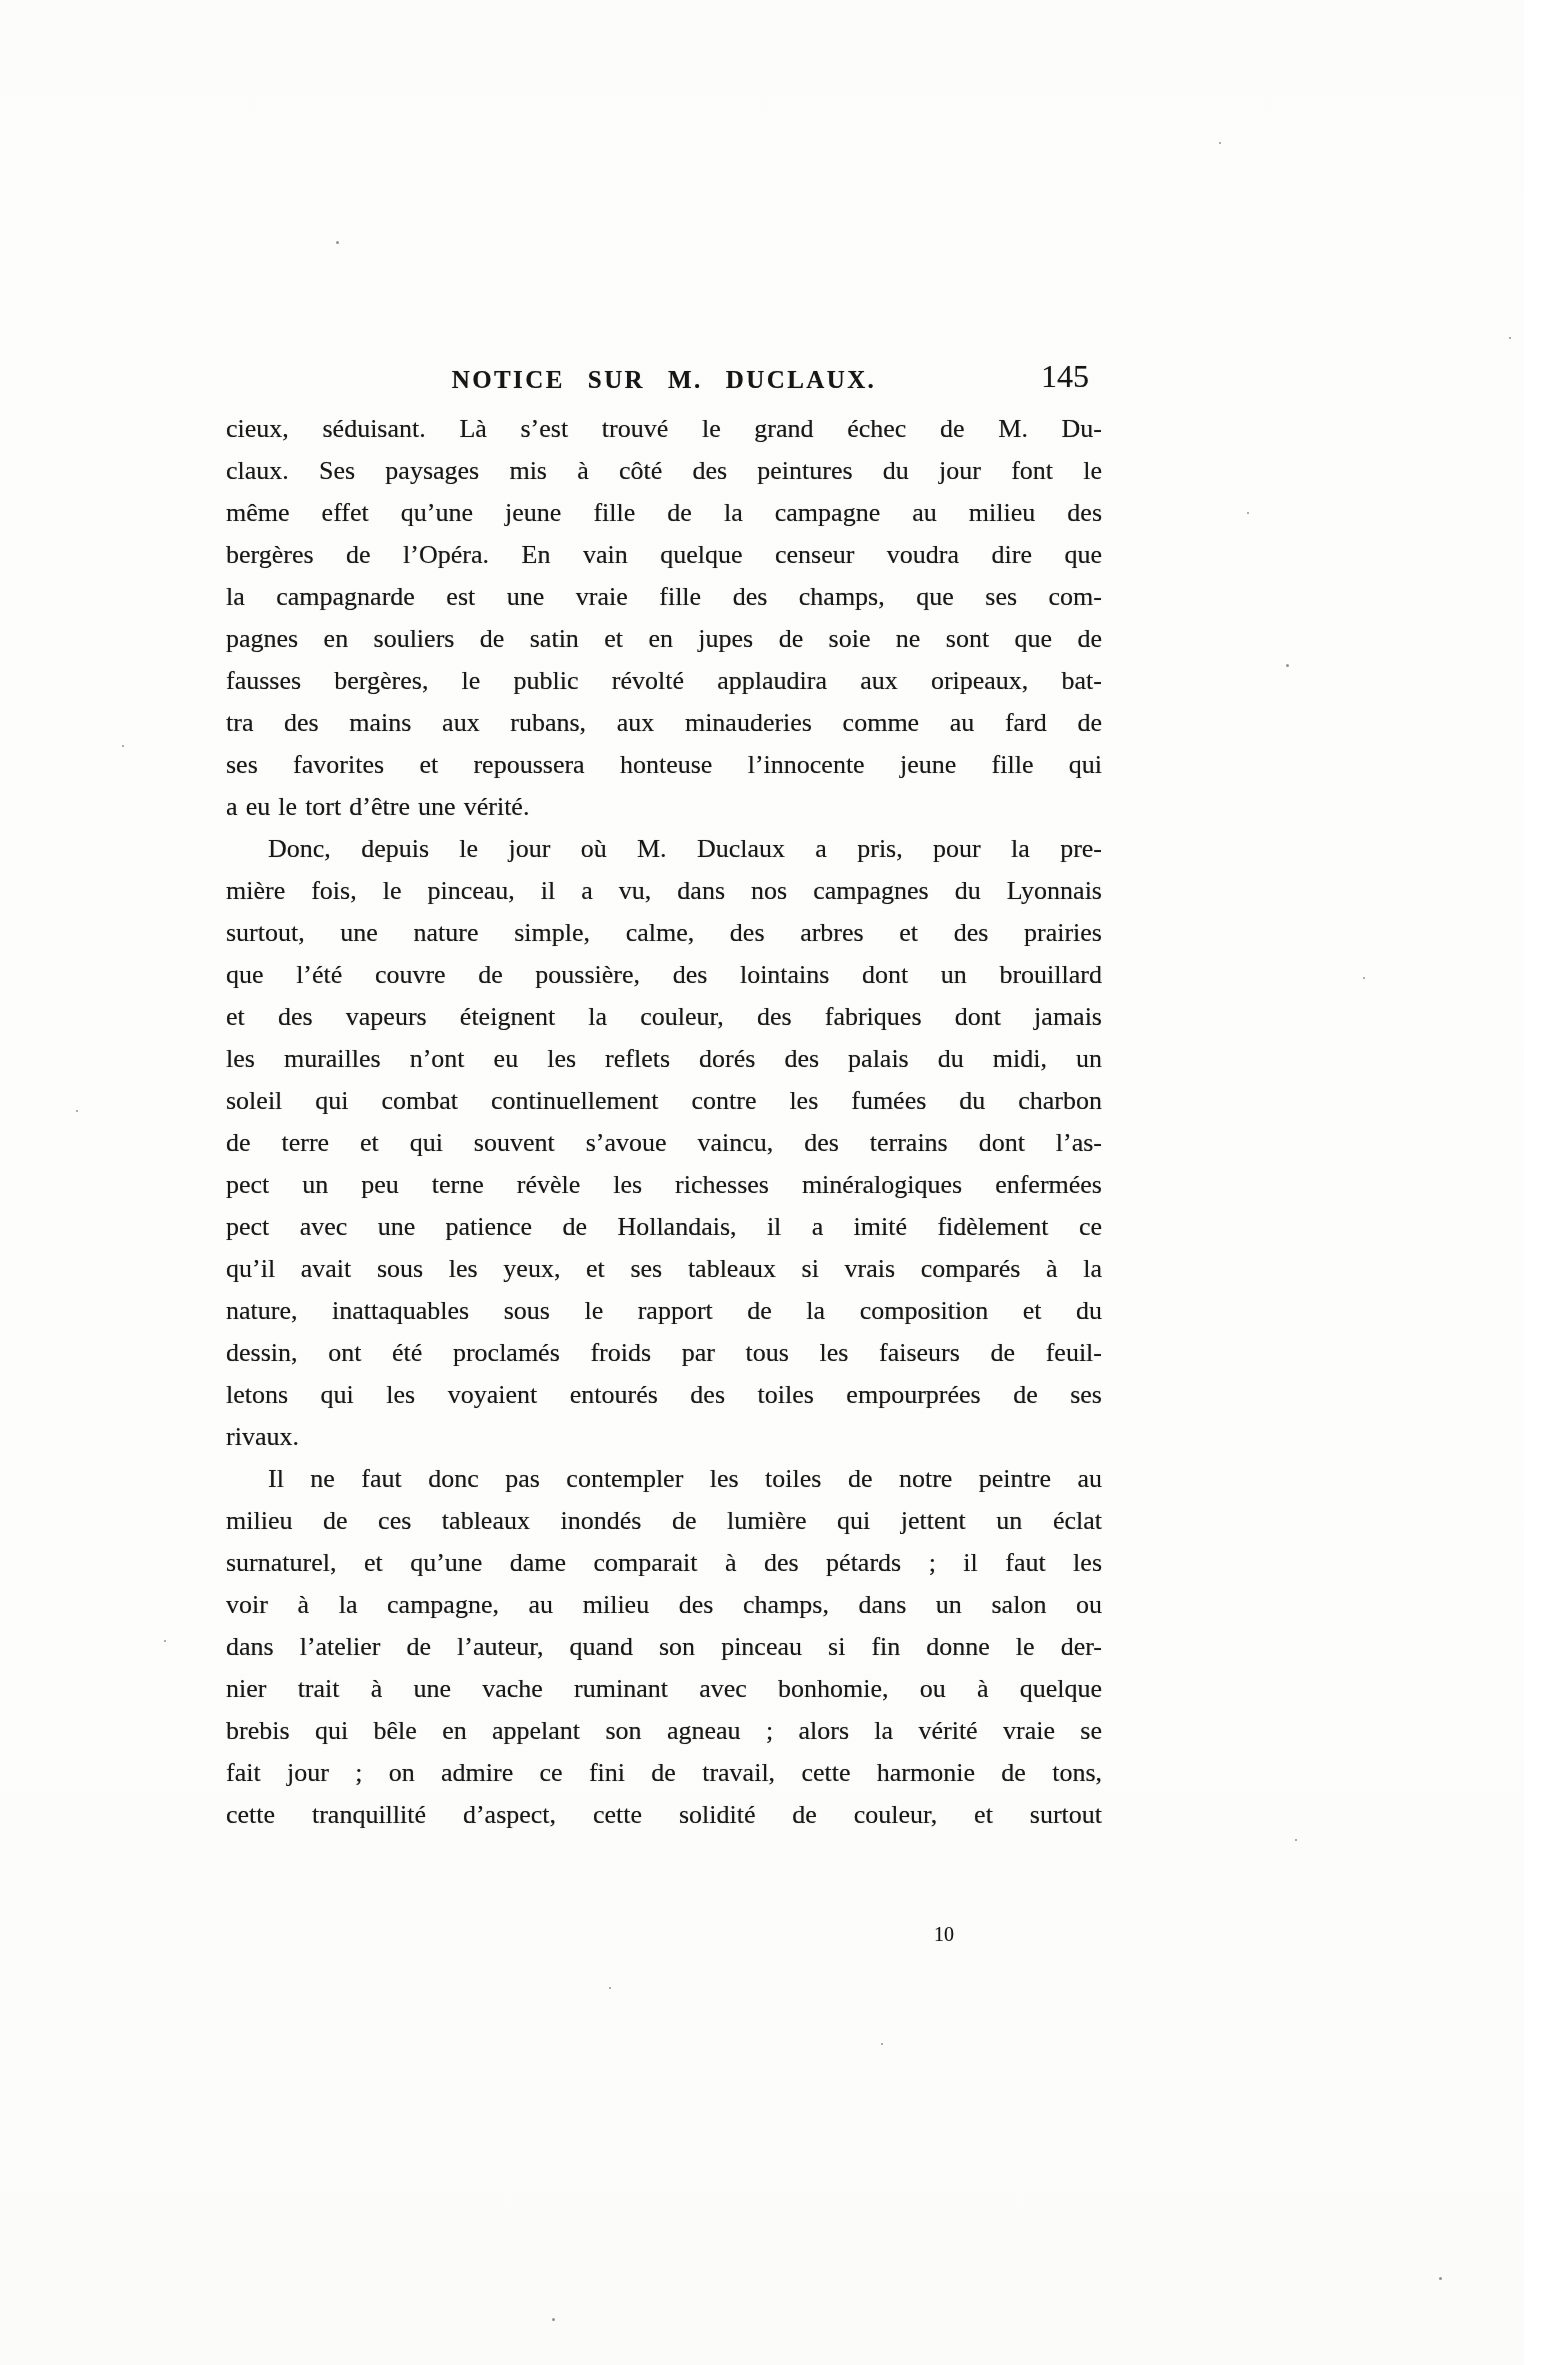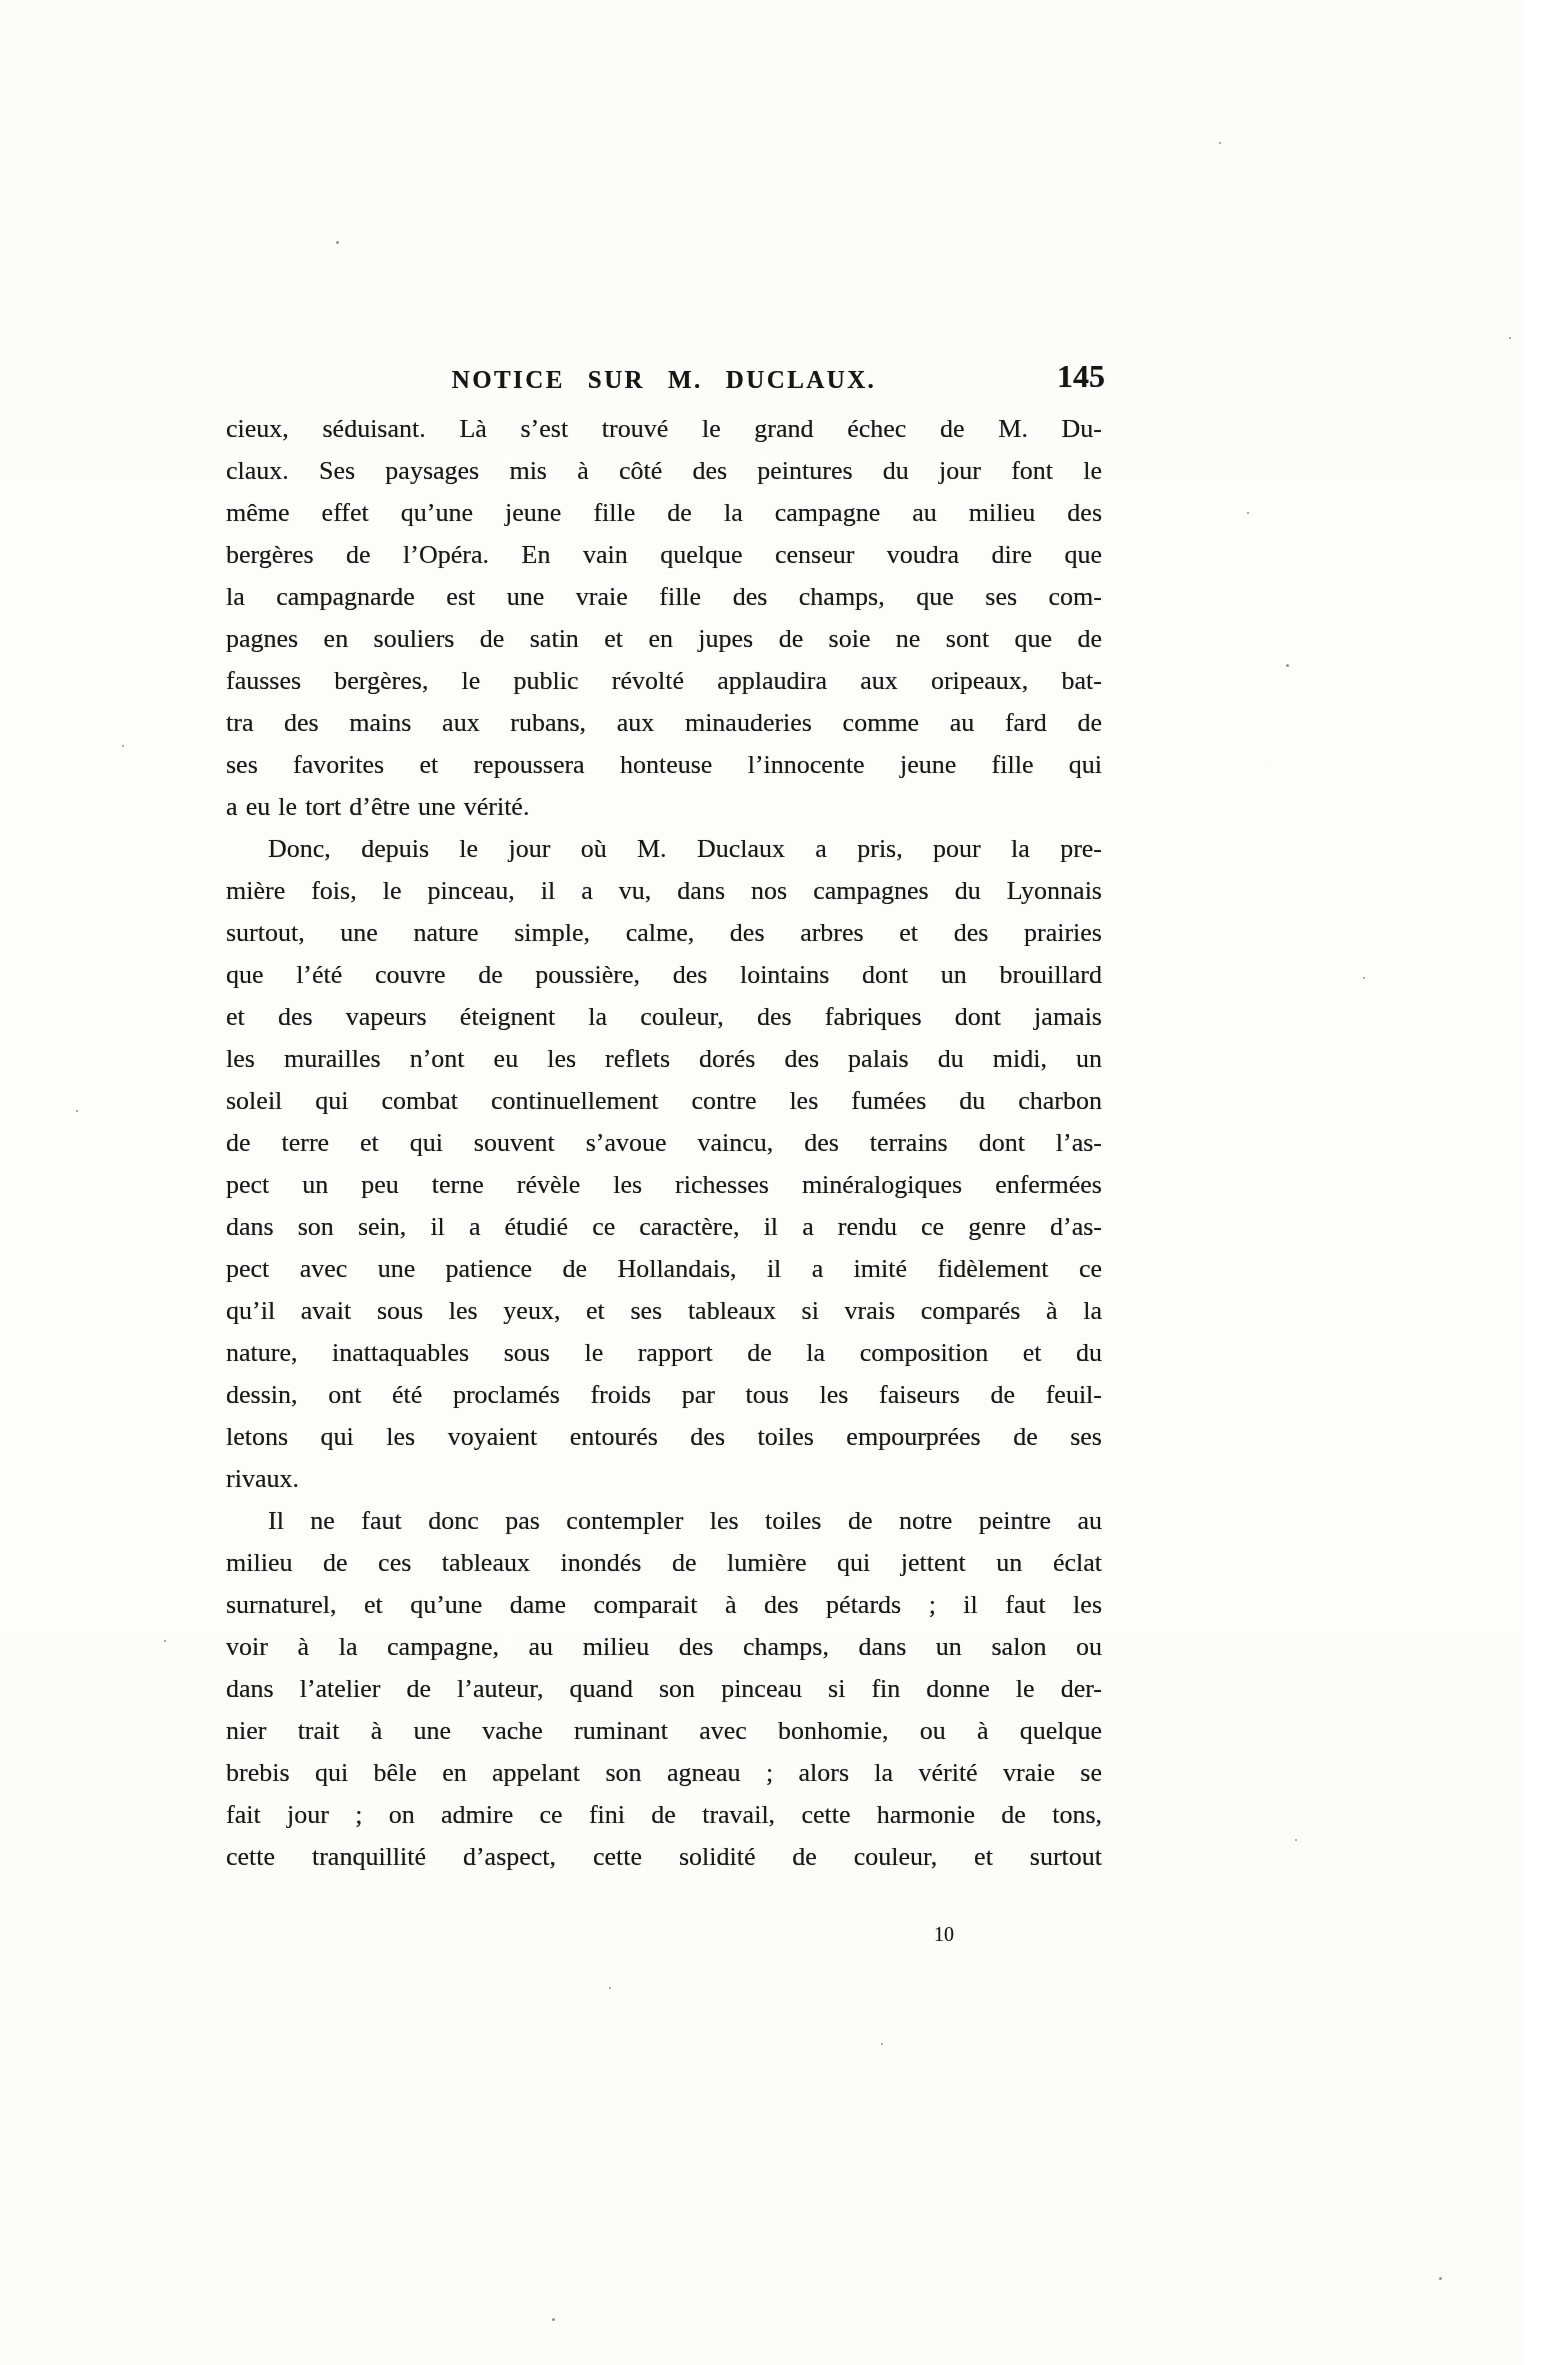--- a/index.html
+++ b/index.html
@@ -28,24 +28,23 @@
     word-spacing: 14.4px;
     color: #161616;
     text-shadow: 0 0 0.8px rgba(20,20,20,0.45);
   }
   .page-number {
     position: absolute;
     top: 358px;
     left: 1025px;
     width: 80px;
     font-size: 32px;
-    text-align: right;
+    text-align: center;
     color: #161616;
     text-shadow: 0 0 0.8px rgba(20,20,20,0.45);
-    font-weight: bold;
   }
   .body-text {
     position: absolute;
     top: 408px;
     left: 226px;
     width: 876px;
   }
   .bl {
     font-size: 26px;
     line-height: 42px;
@@ -95,21 +94,20 @@
     <div class="bl pend">a eu le tort d’être une vérité.</div>
     <div class="bl indent">Donc, depuis le jour où M. Duclaux a pris, pour la pre-</div>
     <div class="bl">mière fois, le pinceau, il a vu, dans nos campagnes du Lyonnais</div>
     <div class="bl">surtout, une nature simple, calme, des arbres et des prairies</div>
     <div class="bl">que l’été couvre de poussière, des lointains dont un brouillard</div>
     <div class="bl">et des vapeurs éteignent la couleur, des fabriques dont jamais</div>
     <div class="bl">les murailles n’ont eu les reflets dorés des palais du midi, un</div>
     <div class="bl">soleil qui combat continuellement contre les fumées du charbon</div>
     <div class="bl">de terre et qui souvent s’avoue vaincu, des terrains dont l’as-</div>
     <div class="bl">pect un peu terne révèle les richesses minéralogiques enfermées</div>
-    <div class="bl">dans son sein, il a étudié ce caractère, il a rendu ce genre d’as-</div>
     <div class="bl">pect avec une patience de Hollandais, il a imité fidèlement ce</div>
     <div class="bl">qu’il avait sous les yeux, et ses tableaux si vrais comparés à la</div>
     <div class="bl">nature, inattaquables sous le rapport de la composition et du</div>
     <div class="bl">dessin, ont été proclamés froids par tous les faiseurs de feuil-</div>
     <div class="bl">letons qui les voyaient entourés des toiles empourprées de ses</div>
     <div class="bl pend">rivaux.</div>
     <div class="bl indent">Il ne faut donc pas contempler les toiles de notre peintre au</div>
     <div class="bl">milieu de ces tableaux inondés de lumière qui jettent un éclat</div>
     <div class="bl">surnaturel, et qu’une dame comparait à des pétards ; il faut les</div>
     <div class="bl">voir à la campagne, au milieu des champs, dans un salon ou</div>

